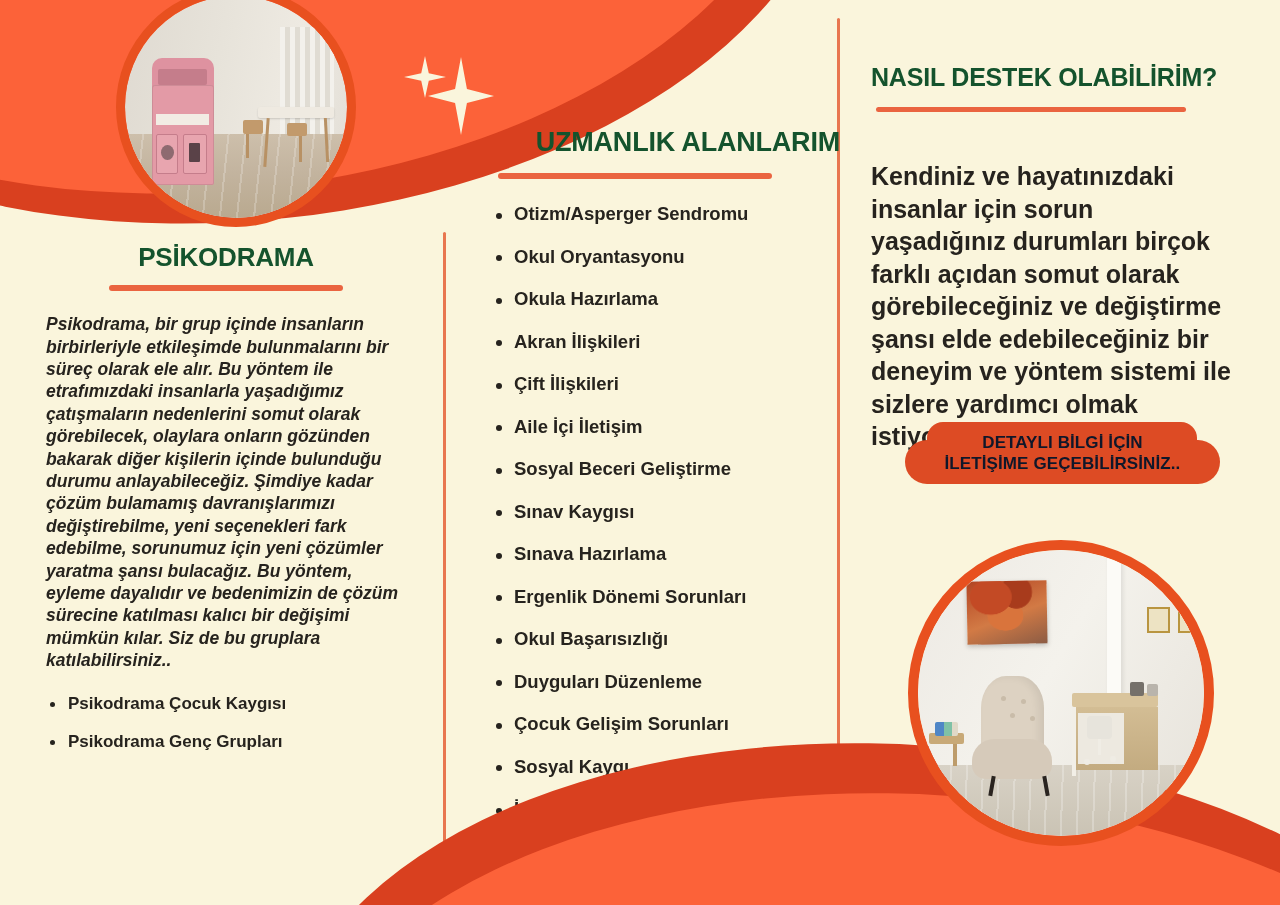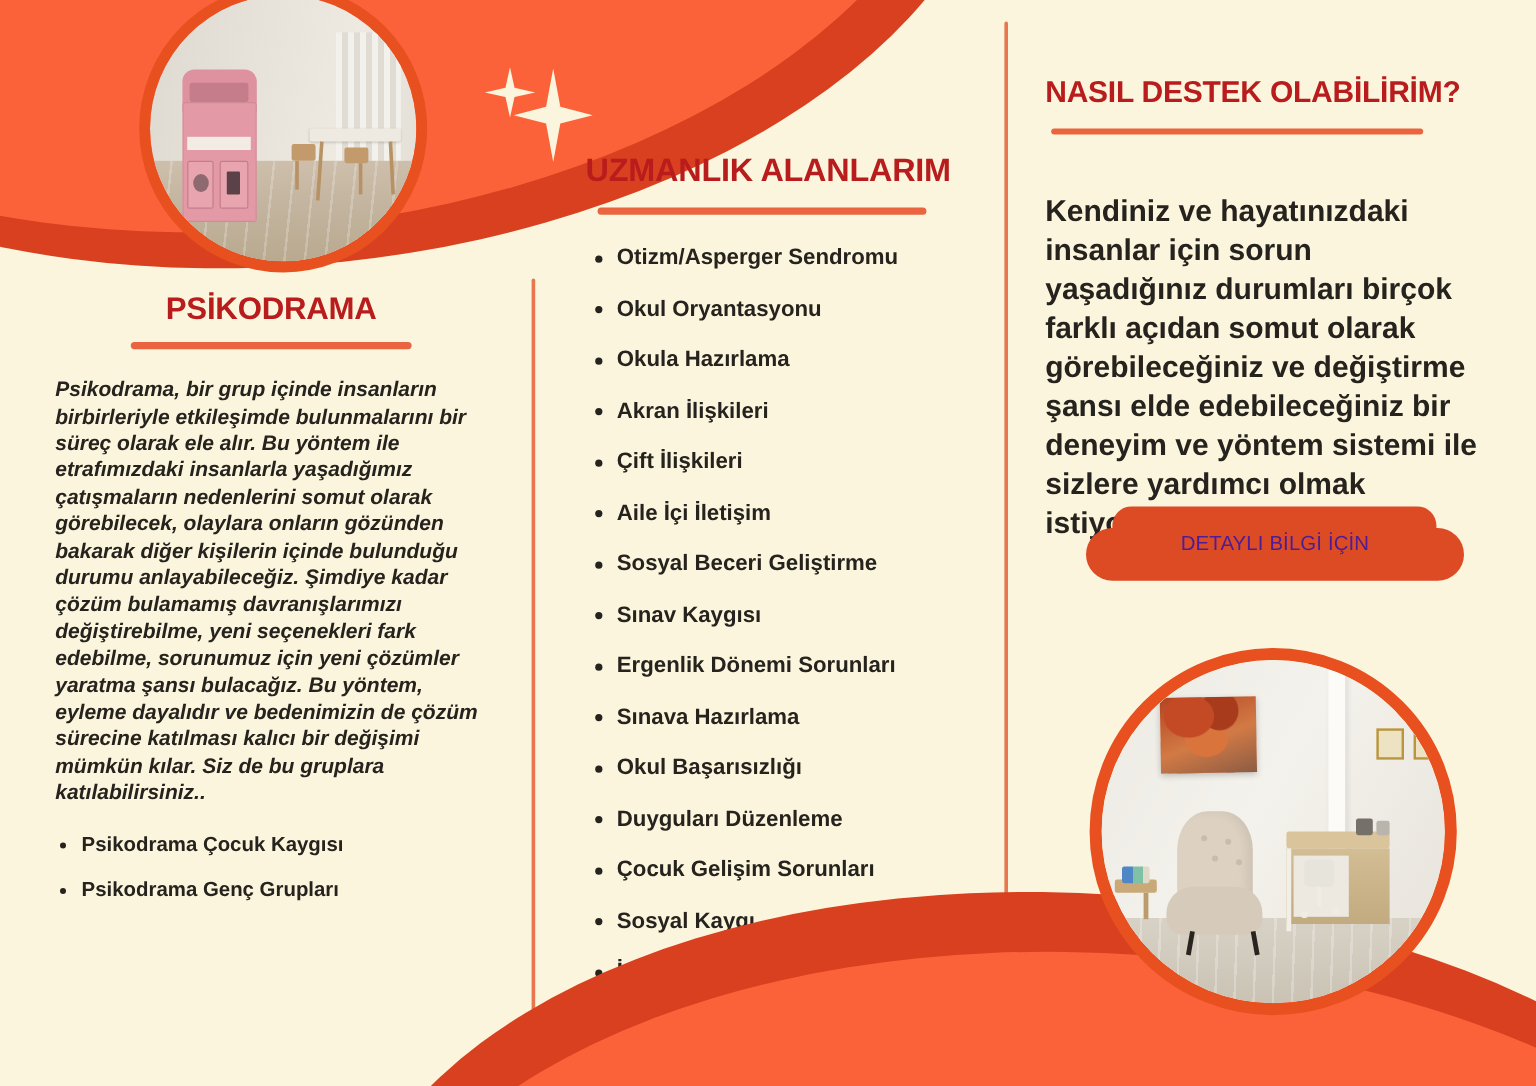--- a/index.html
+++ b/index.html
@@ -283,21 +283,21 @@
     position: absolute;
     width: 3px;
     background: #E8764F;
     border-radius: 2px;
   }
   .divider-left  { left: 443px; top: 232px; height: 632px; }
   .divider-right { left: 837px; top: 18px;  height: 785px; }
 
   
   .heading {
-    color: #b91c1c;
+    color: #14532d;
     font-weight: 800;
     letter-spacing: -0.2px;
     line-height: 1.05;
   }
   .rule {
     height: 6px;
     background: #EA6440;
     border-radius: 4px;
   }
   .body-text {
@@ -327,21 +327,21 @@
   .col-left { position: absolute; left: 46px; top: 244px; width: 360px; }
   .col-left .heading { font-size: 26px; text-align: center; }
   .col-left .rule { width: 234px; margin: 14px auto 0 auto; }
   .col-left .body-text { margin-top: 22px; font-size: 17.5px; font-style: italic; }
   .col-left ul.bullets { margin-top: 22px; }
   .col-left ul.bullets li { font-size: 17px; margin-bottom: 18px; padding-left: 22px; }
   .col-left ul.bullets li::before { left: 4px; top: 0.48em; width: 5px; height: 5px; }
 
   
   .col-mid { position: absolute; left: 470px; top: 128px; width: 370px; }
-  .col-mid .heading { font-size: 27px; text-align: left; padding-left: 18px; }
+  .col-mid .heading { font-size: 27px; text-align: right; padding-left: 18px; }
   .col-mid .rule { width: 274px; margin: 17px auto 0 28px; }
   .col-mid ul.bullets { margin-top: 24px; padding-left: 20px; }
   .col-mid ul.bullets li { font-size: 18.5px; margin-bottom: 20.5px; padding-left: 24px; }
   .col-mid ul.bullets li::before { left: 6px; top: 0.5em; width: 6px; height: 6px; }
 
   
   .col-right { position: absolute; left: 871px; top: 64px; width: 360px; }
   .col-right .heading { font-size: 25px; text-align: left; }
   .col-right .rule { width: 310px; margin: 17px 0 0 5px; height: 5px; }
   .col-right .body-text { margin-top: 48px; font-size: 25px; line-height: 1.3; }
@@ -369,22 +369,22 @@
     background: #DD4B24;
     border-radius: 22px;
   }
   .cta-label {
     position: absolute;
     inset: 0;
     display: flex;
     flex-direction: column;
     align-items: center;
     justify-content: center;
-    color: #4c1d95;
-    font-weight: 400;
+    color: #0f172a;
+    font-weight: 700;
     font-size: 17px;
     line-height: 1.18;
     letter-spacing: 0.1px;
     text-align: center;
   }
   .cta-line1 { margin-top: 1px; }
 </style>
 </head>
 <body>
 
@@ -435,42 +435,43 @@
     <div class="rule"></div>
     <ul class="bullets">
       <li>Otizm/Asperger Sendromu</li>
       <li>Okul Oryantasyonu</li>
       <li>Okula Hazırlama</li>
       <li>Akran İlişkileri</li>
       <li>Çift İlişkileri</li>
       <li>Aile İçi İletişim</li>
       <li>Sosyal Beceri Geliştirme</li>
       <li>Sınav Kaygısı</li>
+      <li>Sınava Hazırlama</li>
       <li>Ergenlik Dönemi Sorunları</li>
-      <li>Sınava Hazırlama</li>
       <li>Okul Başarısızlığı</li>
       <li>Duyguları Düzenleme</li>
       <li>Çocuk Gelişim Sorunları</li>
       <li>Sosyal Kaygı</li>
       <li>İş İlişkileri</li>
       <li>Sosyal Medya Bağımlılığı</li>
     </ul>
   </div>
 
   <div class="col-right">
     <div class="heading">NASIL DESTEK OLABİLİRİM?</div>
     <div class="rule"></div>
     <p class="body-text">Kendiniz ve hayatınızdaki insanlar için sorun yaşadığınız durumları birçok farklı açıdan somut olarak görebileceğiniz ve değiştirme şansı elde edebileceğiniz bir deneyim ve yöntem sistemi ile sizlere yardımcı olmak istiyorum..</p>
   </div>
 
   <div class="cta">
     <div class="cta-bg-top"></div>
     <div class="cta-bg-bot"></div>
     <div class="cta-label">
       <span class="cta-line1">DETAYLI BİLGİ İÇİN</span>
+      <span class="cta-line2">İLETİŞİME GEÇEBİLİRSİNİZ..</span>
     </div>
   </div>
 
   <div class="banner-bot-dark"></div>
   <div class="banner-bot-light"></div>
 
   <div class="photo-circle photo-bottom">
     <div class="photo-inner">
       <div class="of-wall"></div>
       <div class="of-pillar"></div>

